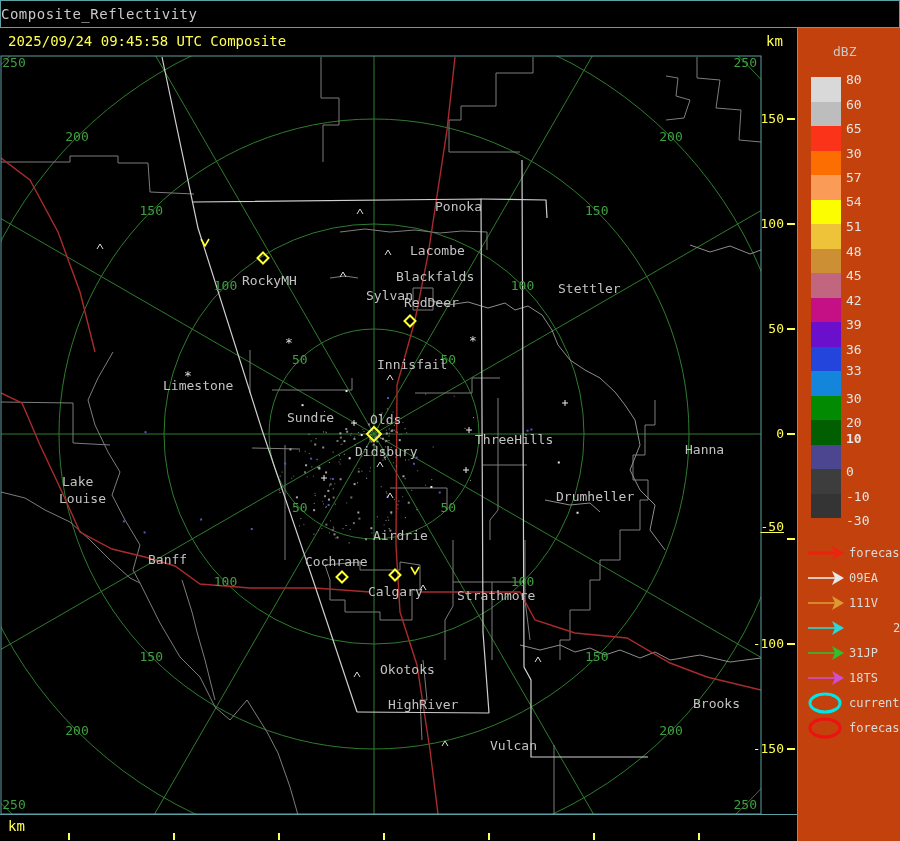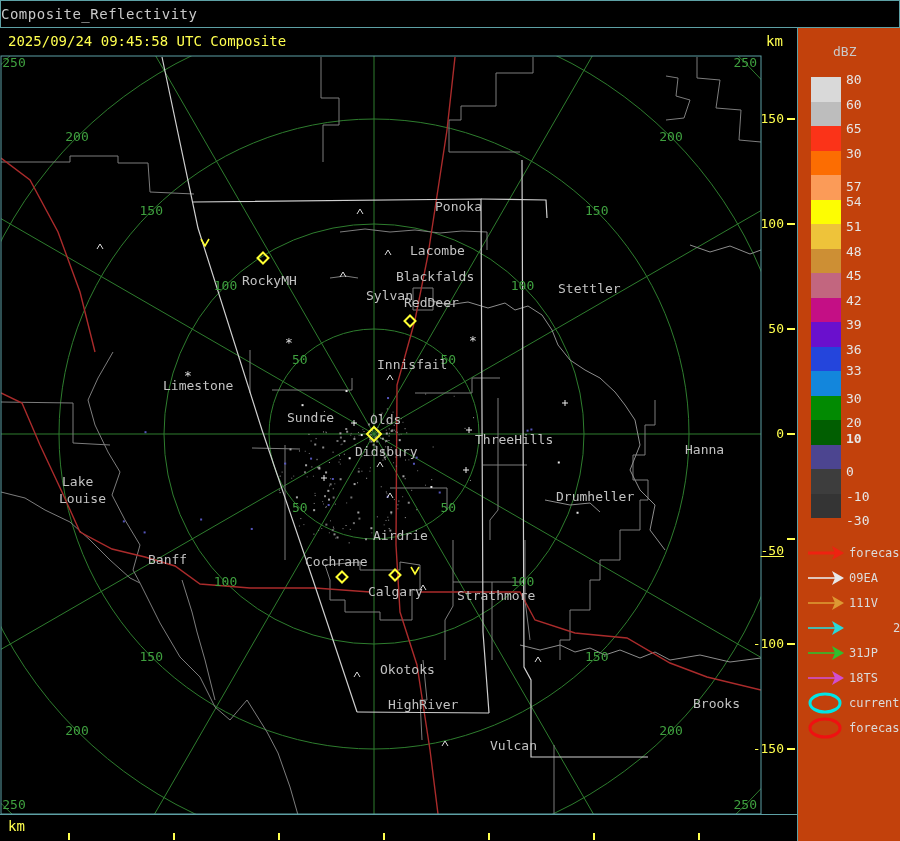--- a/index.html
+++ b/index.html
@@ -424,21 +424,21 @@
 
 <div id="right-strip" class="abs">
     <div class="yax-label" style="top: 56px;">150</div>
     <div class="yax-tick" style="top: 62px;"></div>
     <div class="yax-label" style="top: 161px;">100</div>
     <div class="yax-tick" style="top: 167px;"></div>
     <div class="yax-label" style="top: 266px;">50</div>
     <div class="yax-tick" style="top: 272px;"></div>
     <div class="yax-label" style="top: 371px;">0</div>
     <div class="yax-tick" style="top: 377px;"></div>
-    <div class="yax-label" style="top: 488px; text-decoration: underline;">-50</div>
+    <div class="yax-label" style="top: 464px; text-decoration: underline;">-50</div>
     <div class="yax-tick" style="top: 482px;"></div>
     <div class="yax-label" style="top: 581px;">-100</div>
     <div class="yax-tick" style="top: 587px;"></div>
     <div class="yax-label" style="top: 686px;">-150</div>
     <div class="yax-tick" style="top: 692px;"></div>
   </div>
 
 <div id="hline-bottom" class="abs"></div>
 <div id="bottombar" class="abs">
     <div class="xax-tick" style="left: 68px; top: 18px;"></div>
@@ -456,21 +456,21 @@
   <div id="colorbar-boxes">
       <div class="cb-box" style="top: 49px; height: 24.5px; background: rgb(217, 217, 217);"></div>
       <div class="cb-label" style="top: 45px;">80</div>
       <div class="cb-box" style="top: 73.5px; height: 24.5px; background: rgb(189, 189, 189);"></div>
       <div class="cb-label" style="top: 69.5px;">60</div>
       <div class="cb-box" style="top: 98px; height: 24.5px; background: rgb(251, 51, 24);"></div>
       <div class="cb-label" style="top: 94px;">65</div>
       <div class="cb-box" style="top: 122.5px; height: 24.5px; background: rgb(252, 109, 2);"></div>
       <div class="cb-label" style="top: 118.5px;">30</div>
       <div class="cb-box" style="top: 147px; height: 24.5px; background: rgb(251, 155, 88);"></div>
-      <div class="cb-label" style="top: 143px; margin-top: 9px;">57</div>
+      <div class="cb-label" style="top: 143px;">57</div>
       <div class="cb-box" style="top: 171.5px; height: 24.5px; background: rgb(253, 253, 2);"></div>
       <div class="cb-label" style="top: 167.5px; font-family: Liberation Mono, monospace;">54</div>
       <div class="cb-box" style="top: 196px; height: 24.5px; background: rgb(238, 195, 58);"></div>
       <div class="cb-label" style="top: 192px;">51</div>
       <div class="cb-box" style="top: 220.5px; height: 24.5px; background: rgb(205, 143, 52);"></div>
       <div class="cb-label" style="top: 216.5px;">48</div>
       <div class="cb-box" style="top: 245px; height: 24.5px; background: rgb(194, 102, 127);"></div>
       <div class="cb-label" style="top: 241px;">45</div>
       <div class="cb-box" style="top: 269.5px; height: 24.5px; background: rgb(196, 15, 133);"></div>
       <div class="cb-label" style="top: 265.5px;">42</div>

